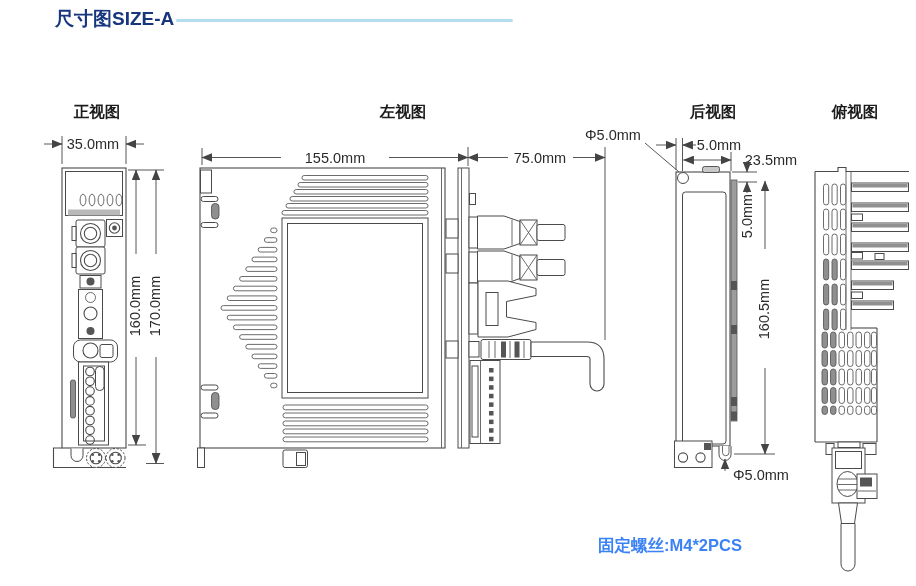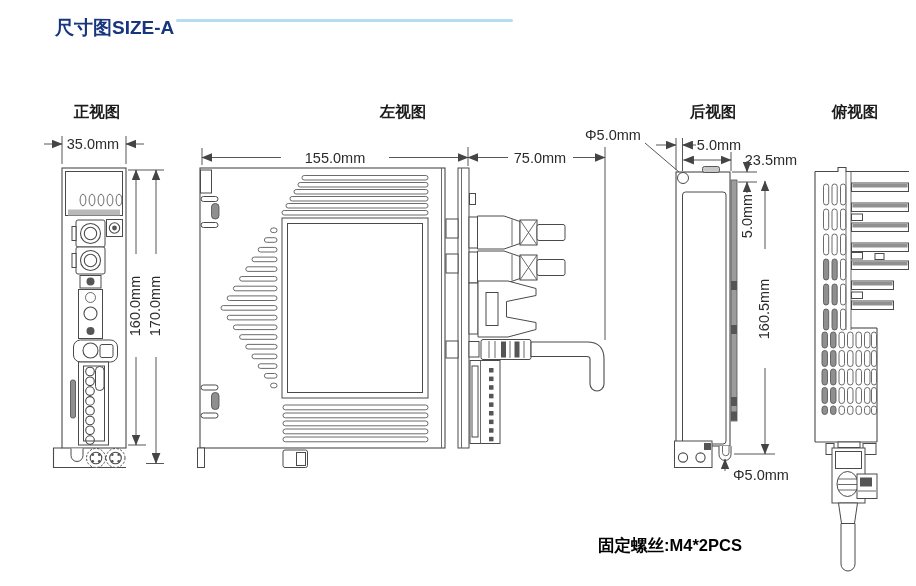--- a/index.html
+++ b/index.html
@@ -1,20 +1,20 @@
 <!DOCTYPE html>
 <html><head>
 <meta charset="utf-8">
 <style>
   html,body{margin:0;padding:0;background:#fff;}
   .stage{position:relative;width:916px;height:586px;background:#fff;overflow:hidden;
          font-family:"Liberation Sans","DejaVu Sans",sans-serif;}
-  .title{position:absolute;left:55px;top:15px;font-size:19px;font-weight:700;color:#17367E;}
+  .title{position:absolute;left:55px;top:6px;font-size:19px;font-weight:700;color:#17367E;}
   .rule{position:absolute;left:176px;top:19px;width:337px;height:3px;background:#B5DDF0;border-radius:2px;}
-  .notes{position:absolute;left:598px;top:534px;font-size:16.5px;font-weight:700;color:#000000;line-height:23px;}
+  .notes{position:absolute;left:598px;top:534px;font-size:16.5px;font-weight:700;color:#3b82f6;line-height:23px;}
   svg{position:absolute;left:0;top:0;}
   .ln{stroke:#4a4a4a;stroke-width:1.1;fill:none;}
   .fw{stroke:#4a4a4a;stroke-width:1.1;fill:#fff;}
   .fw2{stroke:#4a4a4a;stroke-width:1;fill:#fff;}
   .thin{stroke:#5a5a5a;stroke-width:0.9;fill:none;}
   .dk{fill:#555;stroke:none;}
   .gy{fill:#8f8f8f;stroke:#4a4a4a;stroke-width:0.8;}
   .dim{stroke:#444;stroke-width:0.9;fill:none;}
   .vlabel{font:700 15.5px "Liberation Sans","DejaVu Sans",sans-serif;fill:#1c1c1c;}
   .dt{font:400 14.5px "Liberation Sans","DejaVu Sans",sans-serif;fill:#2b2b2b;}

